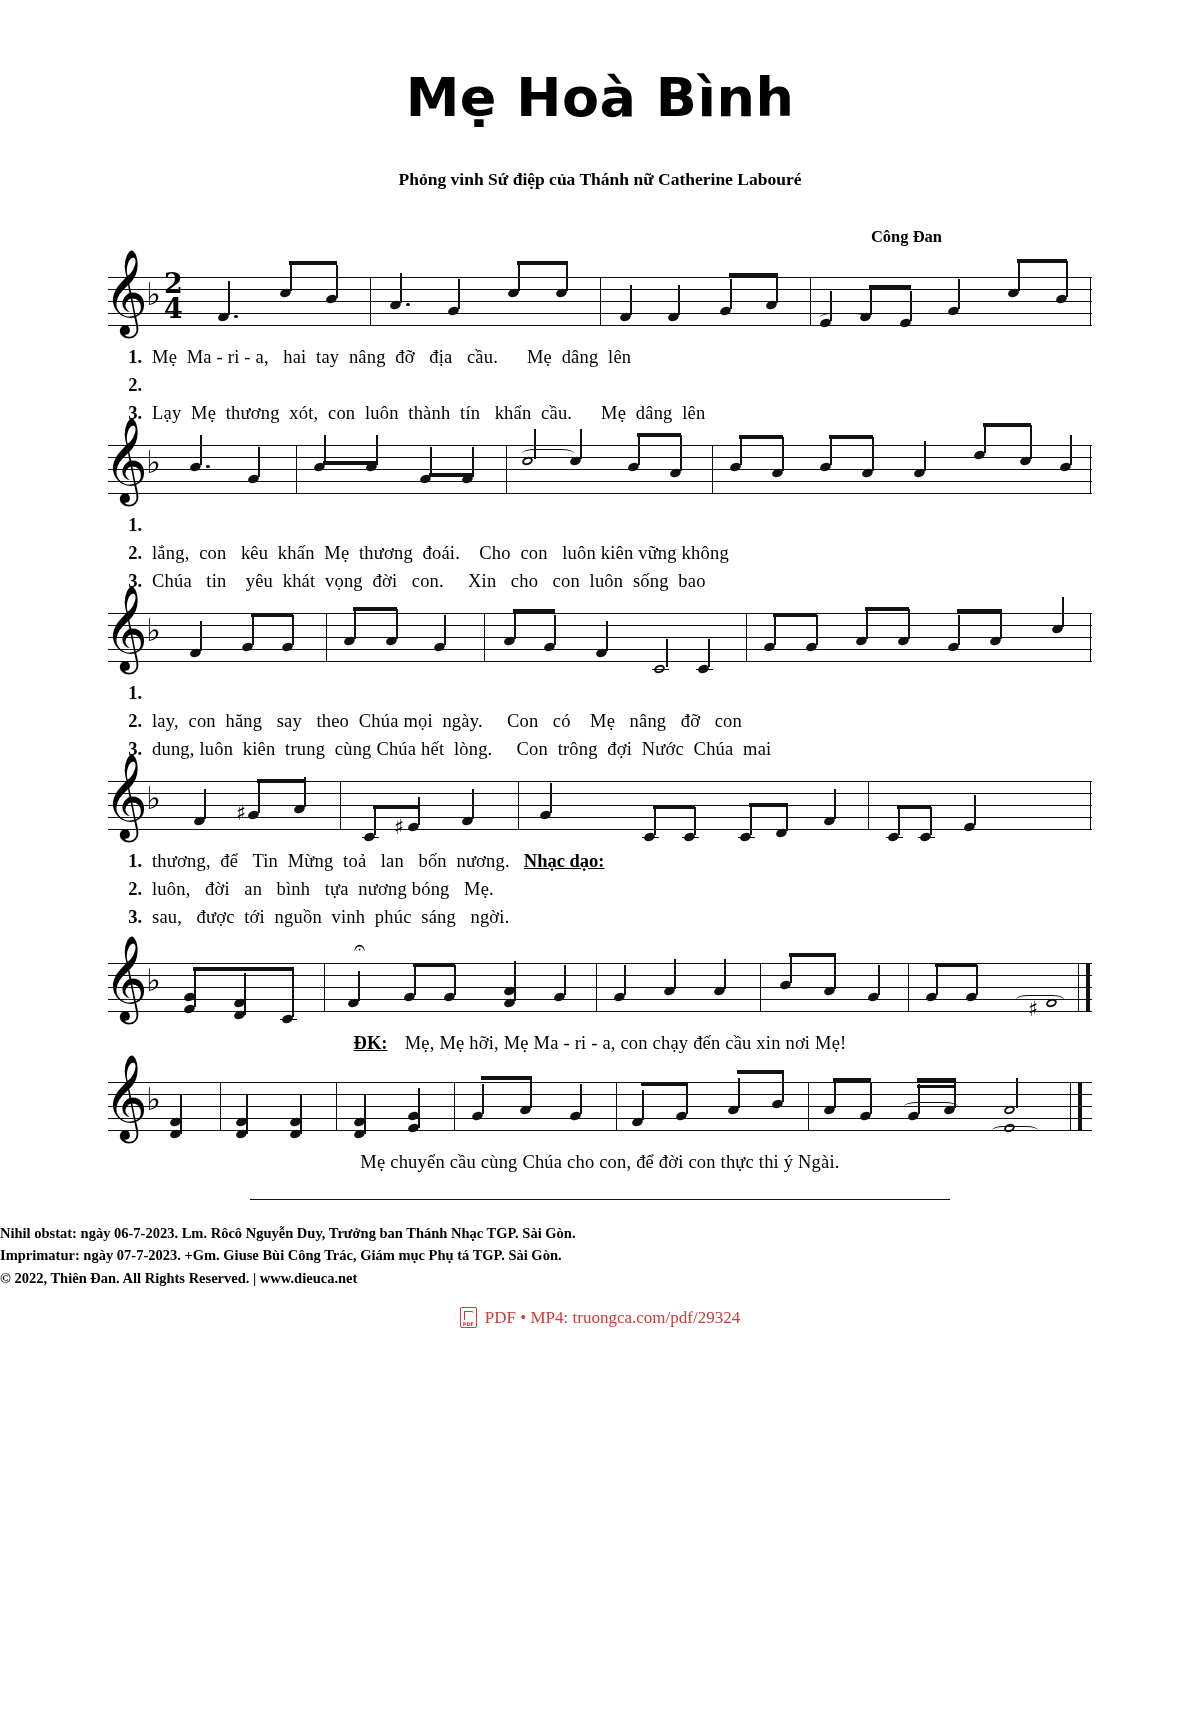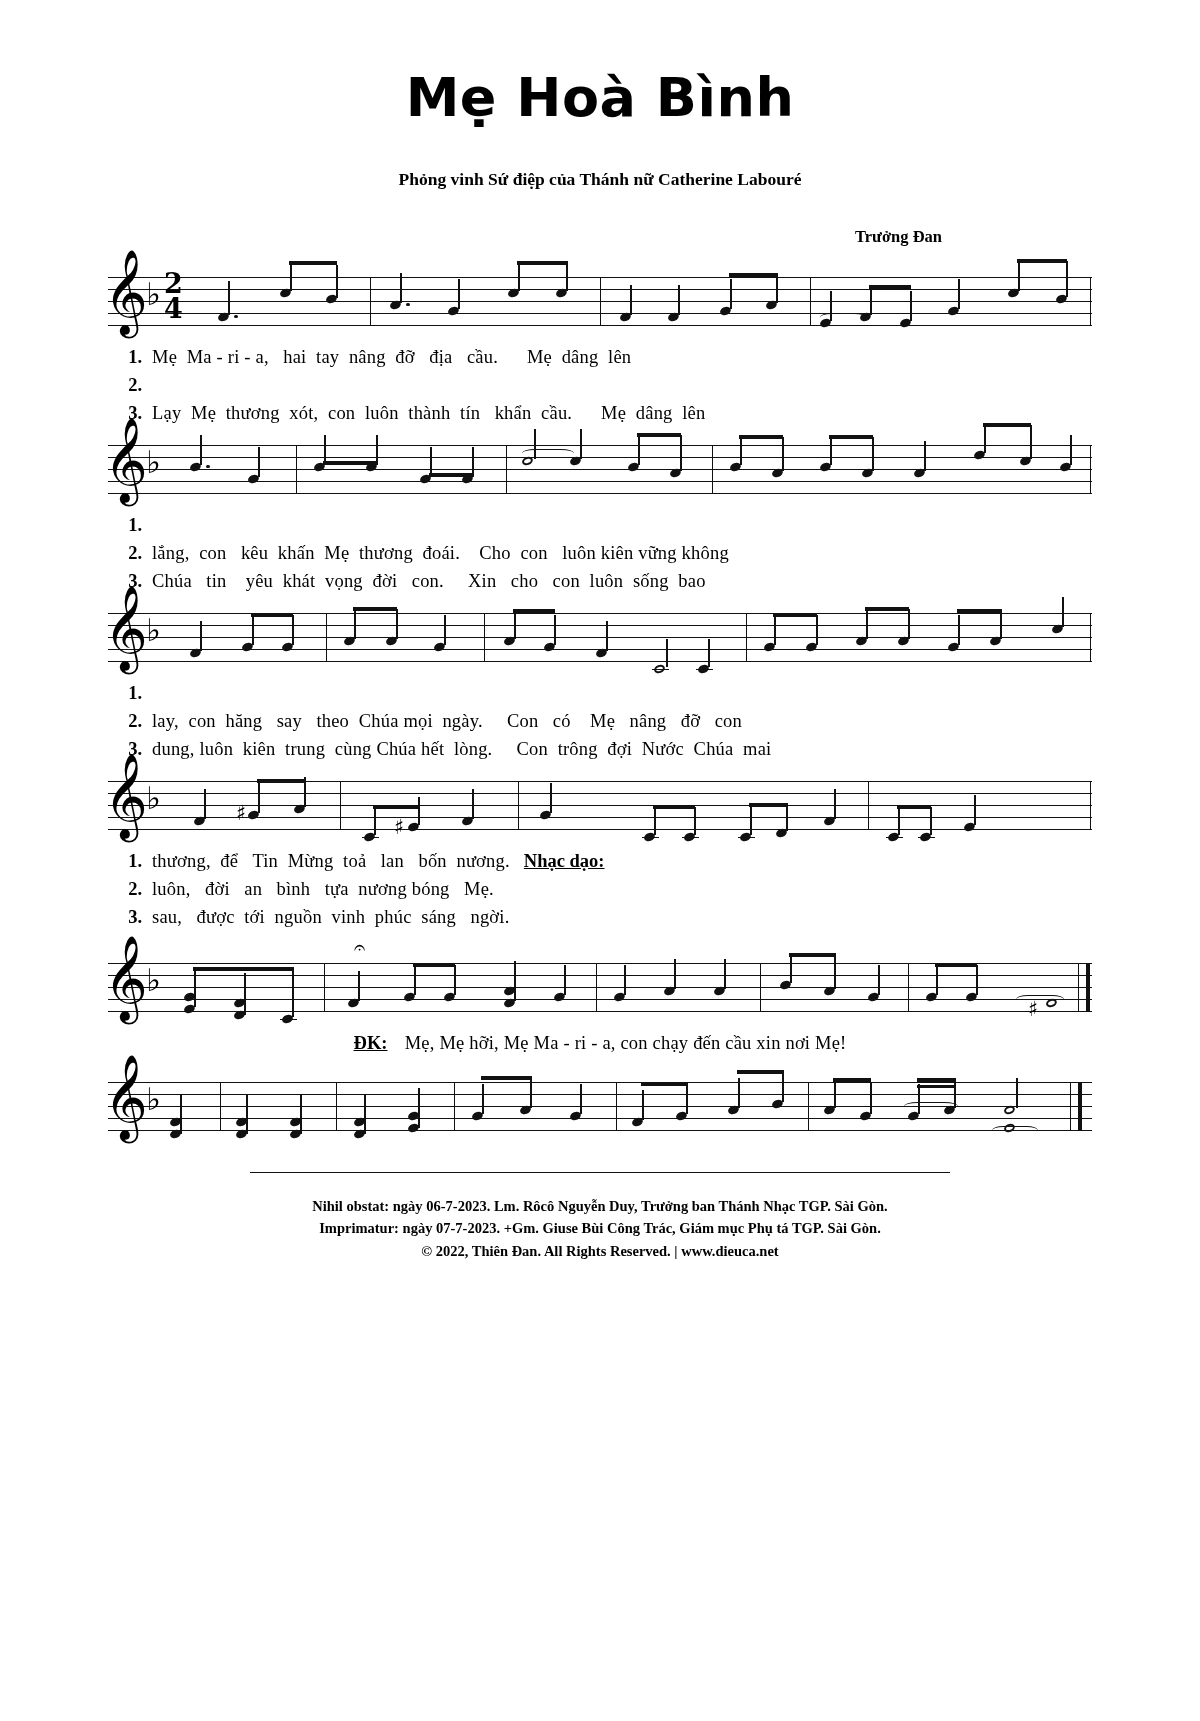--- a/index.html
+++ b/index.html
@@ -187,21 +187,20 @@
   .lyric-text { letter-spacing: 0.2px; }
   .cue { font-weight: bold; text-decoration: underline; }
 
   
   .hr {
     margin: 26px auto 0 auto;
     width: 700px;
     border-top: 1.3px solid #111;
   }
   .footer {
-    text-align: center;
     font-family: "Liberation Serif", serif;
     font-weight: bold;
     font-size: 14.5px;
     line-height: 1.55;
     margin-top: 22px;
   }
   .dl-row {
     display: flex;
     align-items: center;
     justify-content: center;
@@ -242,21 +241,21 @@
 </style>
 </head>
 <body>
 
 <div class="page">
 
   <div class="title">Mẹ Hoà Bình</div>
   <div class="subtitle">
     <div>Phỏng vinh Sứ điệp của Thánh nữ Catherine Labouré</div>
   </div>
-  <div class="composer">Trưởng Đan</div>
+  <div class="composer">Công Đan</div>
 
   <div class="systems">
 
     <div class="system">
       <div class="staff-wrap">
         <div class="staff">
           <div class="line"></div>
             <div class="line"></div>
             <div class="line"></div>
             <div class="line"></div>
@@ -785,24 +784,31 @@
 
         <div class="nhead open" style="left:896px; top:38px;"></div>
         <div class="stem" style="left:908px; top:10px; height:30px;"></div>
         <div class="nhead open" style="left:896px; top:56px;"></div>
         <div class="tie" style="left:884px; top:58px; width:46px;"></div>
 
         <div class="barline final-thin" style="left:962px;"></div>
         <div class="barline final-thick" style="left:970px;"></div>
       </div>
 
+      <div class="lyrics" style="text-align:center;">
+        <span class="lyric-text">Mẹ chuyển cầu cùng Chúa cho con,  để đời  con thực thi  ý     Ngài.</span>
+      </div>
     </div>
 
   </div>
 
   <div class="hr"></div>
   <div class="footer">
     <div>Nihil obstat: ngày 06-7-2023. Lm. Rôcô Nguyễn Duy, Trưởng ban Thánh Nhạc TGP. Sài Gòn.</div>
     <div>Imprimatur: ngày 07-7-2023. +Gm. Giuse Bùi Công Trác, Giám mục Phụ tá TGP. Sài Gòn.</div>
     <div>© 2022, Thiên Đan. All Rights Reserved. | www.dieuca.net</div>
   </div>
+  <div class="dl-row">
+    <span class="pdf-ico"></span>
+    <span class="dl-link">PDF • MP4: truongca.com/pdf/29324</span>
+  </div>
 
 </div>
 
 </body></html>

